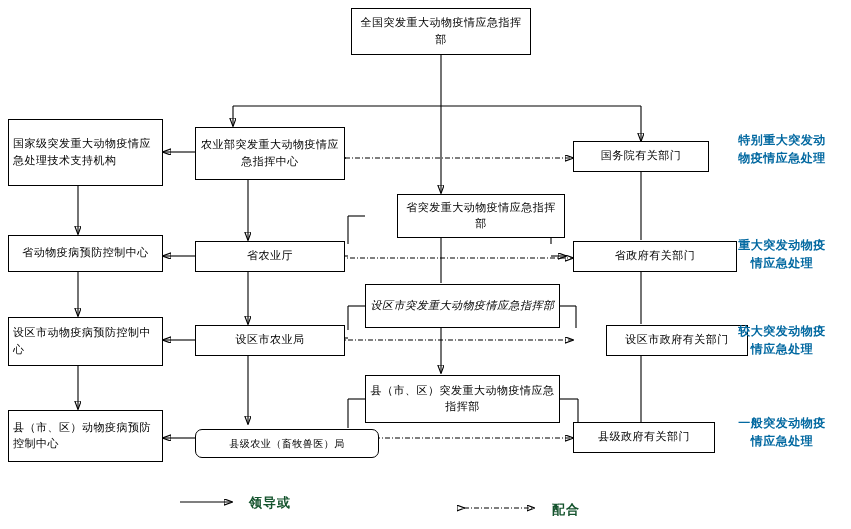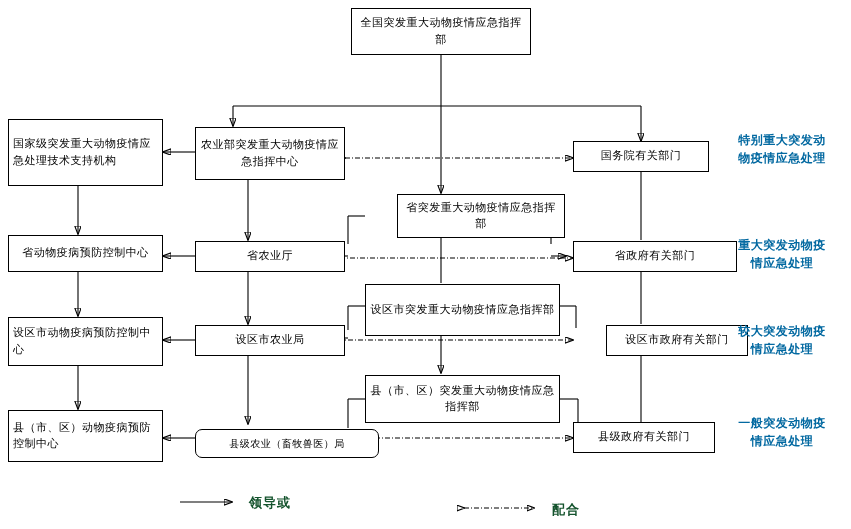--- a/index.html
+++ b/index.html
@@ -161,21 +161,21 @@
   <div class="box" style="left:195px;top:325px;width:150px;height:31px;">
     <span>设区市农业局</span>
   </div>
   <div class="box" style="left:195px;top:429px;width:184px;height:29px;font-size:10px;border-radius:7px;">
     <span>县级农业（畜牧兽医）局</span>
   </div>
 
   <div class="box" style="left:365px;top:194px;width:168px;height:44px;margin-left:32px;">
     <span>省突发重大动物疫情应急指挥部</span>
   </div>
-  <div class="box" style="left:365px;top:284px;width:195px;height:52px;">
+  <div class="box" style="left:365px;top:284px;width:195px;height:44px;font-style:italic;">
     <span>设区市突发重大动物疫情应急指挥部</span>
   </div>
   <div class="box" style="left:365px;top:375px;width:195px;height:48px;">
     <span>县（市、区）突发重大动物疫情应急指挥部</span>
   </div>
 
   <div class="box" style="left:573px;top:141px;width:136px;height:31px;">
     <span>国务院有关部门</span>
   </div>
   <div class="box" style="left:573px;top:241px;width:164px;height:31px;">

